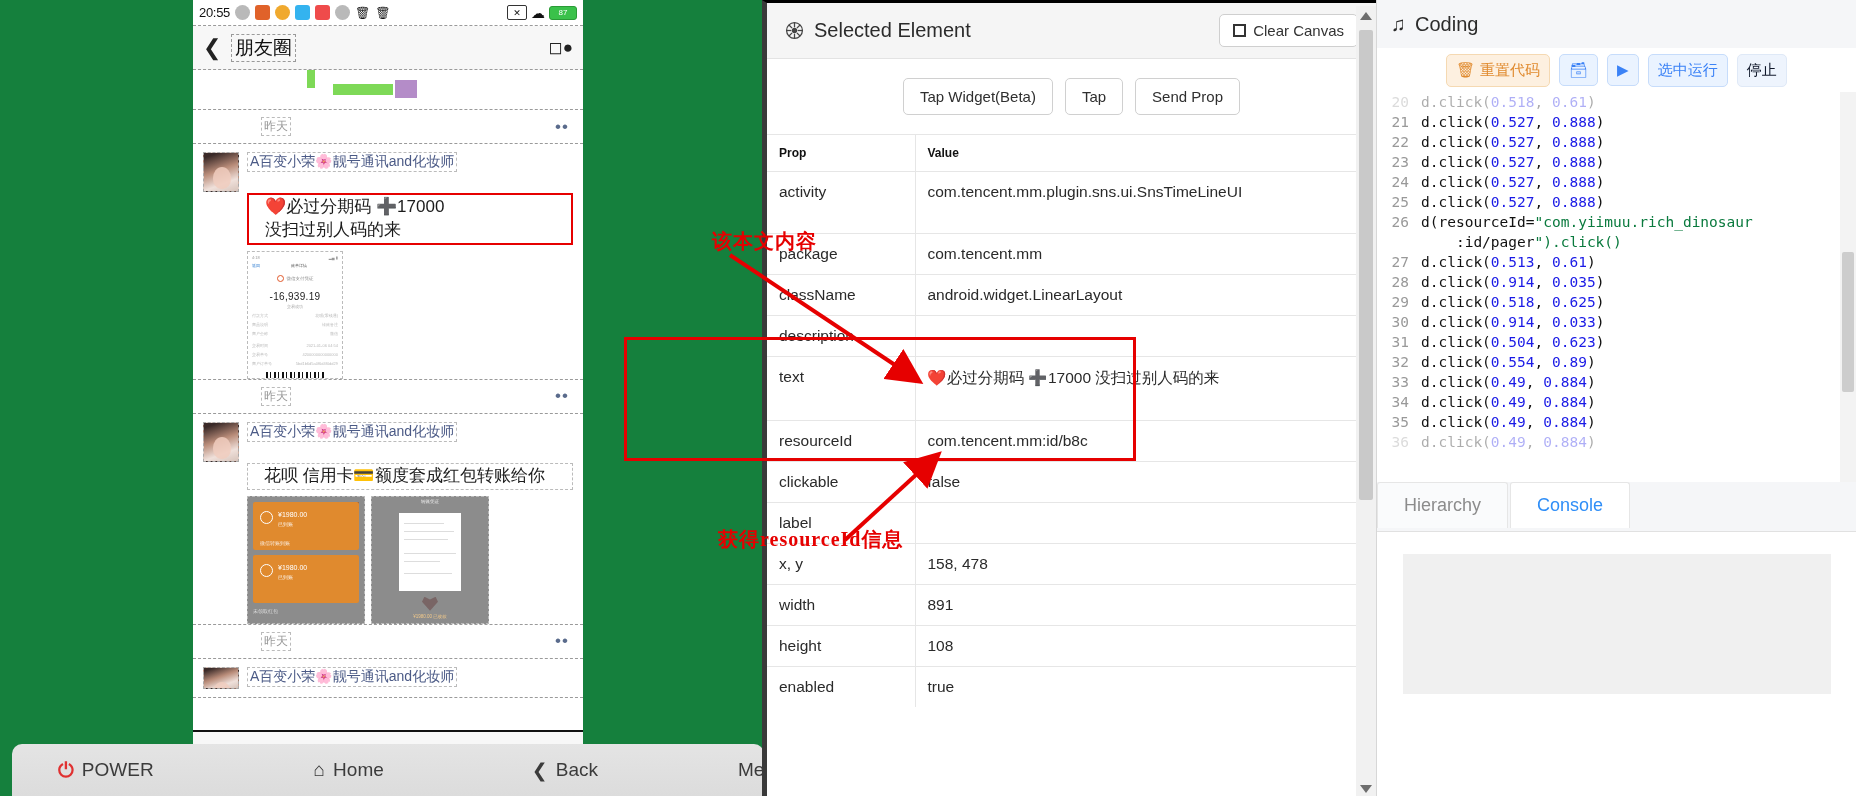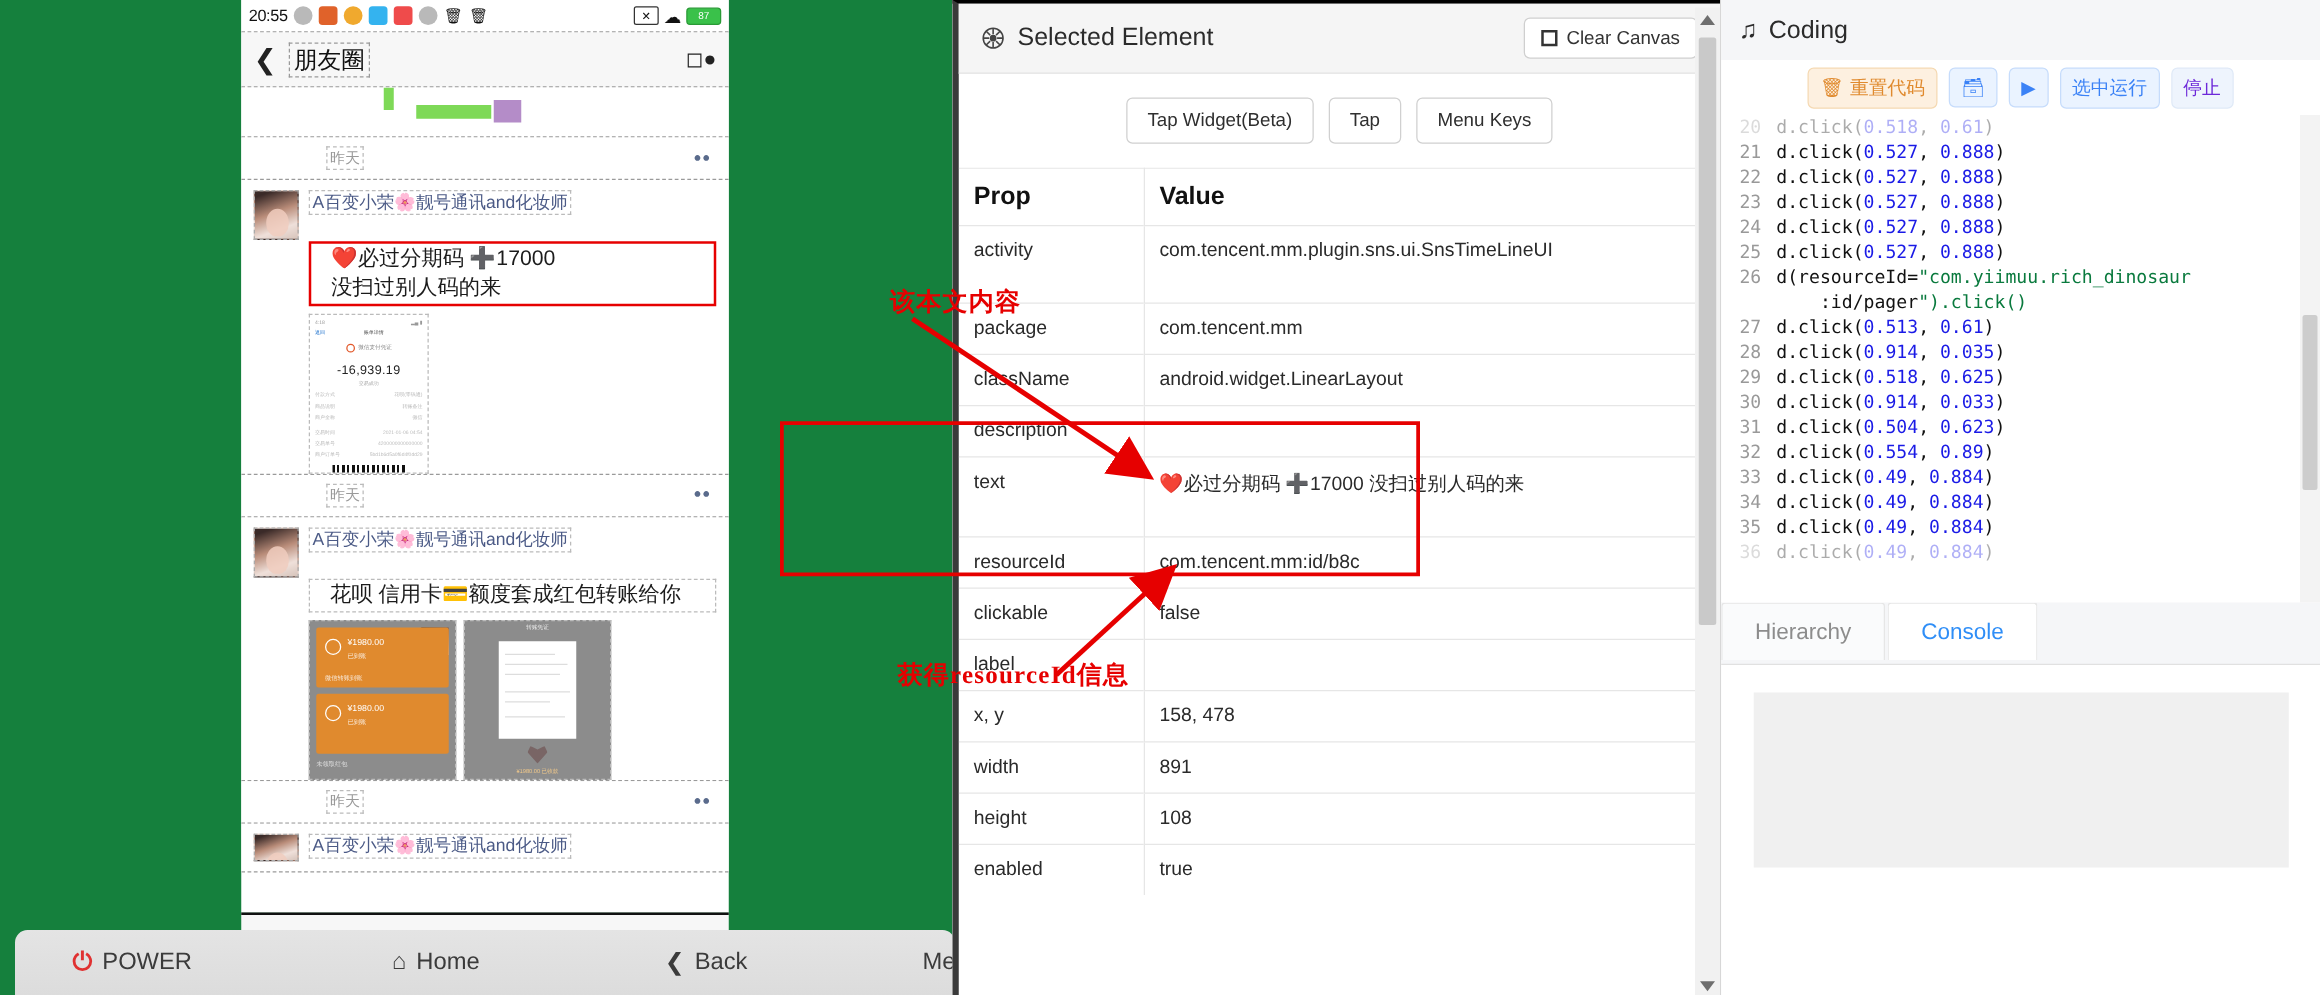--- a/index.html
+++ b/index.html
@@ -143,21 +143,21 @@
   }
   .chk-sq { width:13px;height:13px;border:2px solid #333; display:inline-block; }
   .insp-actions { height: 75px; display:flex; align-items:center; justify-content:center; gap: 12px; }
   .act-btn { border:1px solid #d0d0d0; border-radius:5px; background:#fff; padding:9px 16px;
              font-size:15px; color:#2f2f2f; }
   .prop-table { width: 100%; border-collapse: collapse; table-layout: fixed; }
   .prop-table th, .prop-table td {
     border-top: 1px solid #e6e6e6; padding: 11px 12px; font-size: 15.5px; color:#2a2a2a;
     vertical-align: top; word-break: break-word; text-align:left;
   }
-  .prop-table th { font-weight: 700; color:#111; font-size: 20px; }
+  .prop-table th { font-weight: 700; color:#111; font-size: 12px; }
   .prop-table col.c1 { width: 148px; }
   .prop-table td.k, .prop-table th.k { border-right: 1px solid #e6e6e6; }
   .tbl-wrap { position:absolute; left:0; top:131px; width: 594px; height: 665px; overflow:hidden; }
   
   #insp-scroll { position:absolute; right: 0; top: 3px; width: 20px; height: 793px; background:#f1f1f1; }
   #insp-scroll .thumb { position:absolute; left:3px; top: 24px; width:14px; height: 470px; background:#c9c9c9; border-radius:2px;}
   .sb-arrow { position:absolute; left:4px; width:0;height:0; }
   .sb-up { top: 6px; border-left:6px solid transparent;border-right:6px solid transparent;border-bottom:8px solid #6e6e6e;}
   .sb-dn { bottom: 6px; border-left:6px solid transparent;border-right:6px solid transparent;border-top:8px solid #6e6e6e;}
 
@@ -169,21 +169,21 @@
   
   #coding { position: absolute; left: 1376px; top: 0; width: 480px; height: 796px; background:#fff;
             border-left: 1px solid #d7d7d7; }
   .code-head { height: 48px; background:#f5f6f8; display:flex; align-items:center; padding: 0 14px;
                font-size: 20px; color:#2b2b2b; gap: 9px; }
   .code-tools { height: 44px; display:flex; align-items:center; gap: 9px; padding: 0 14px;
                 background:#fff; position: relative; }
   .tool { border-radius: 5px; font-size: 15px; padding: 6px 9px; display:flex; align-items:center; gap:5px; }
   .tool-reset { background:#fdf0e0; border:1px solid #f5d9b2; color:#e08a2e; }
   .tool-blue  { background:#eaf3ff; border:1px solid #c6dcfb; color:#3b82f6; }
-  .tool-dis   { background:#eef4fd; border:1px solid #dfe9f7; color:#6d28d9; }
+  .tool-dis   { background:#eef4fd; border:1px solid #dfe9f7; color:#0f172a; }
   .editor { position:absolute; left:0; top: 92px; width: 480px; height: 390px; overflow:hidden;
             font-family: "DejaVu Sans Mono", monospace; font-size: 14.5px; background:#fff; }
   .cl { display:flex; height: 20px; line-height: 20px; white-space: pre; }
   .cl .ln { width: 44px; text-align: right; padding-right: 12px; color:#999; flex:0 0 44px; }
   .cl .src { color:#111; }
   .tok-num { color:#1a1ae6; }
   .tok-str { color:#0a7a3e; }
   .cl.faded .ln, .cl.faded .src { opacity:.35; }
   .cl.clip { overflow:hidden; }
   .editor-sb { position:absolute; right:0; top:92px; width: 16px; height: 390px; background:#f3f3f3; }
@@ -402,21 +402,21 @@
       </div>
       <div class="clear-btn">
         <span class="chk-sq"></span>
         <span>Clear Canvas</span>
       </div>
     </div>
 
     <div class="insp-actions">
       <button class="act-btn">Tap Widget(Beta)</button>
       <button class="act-btn">Tap</button>
-      <button class="act-btn">Menu Keys</button>
+      <button class="act-btn">Send Prop</button>
     </div>
 
     <div class="tbl-wrap">
       <table class="prop-table">
         <colgroup>
             <col class="c1">
             <col>
           </colgroup>
         <thead>
           <tr>

